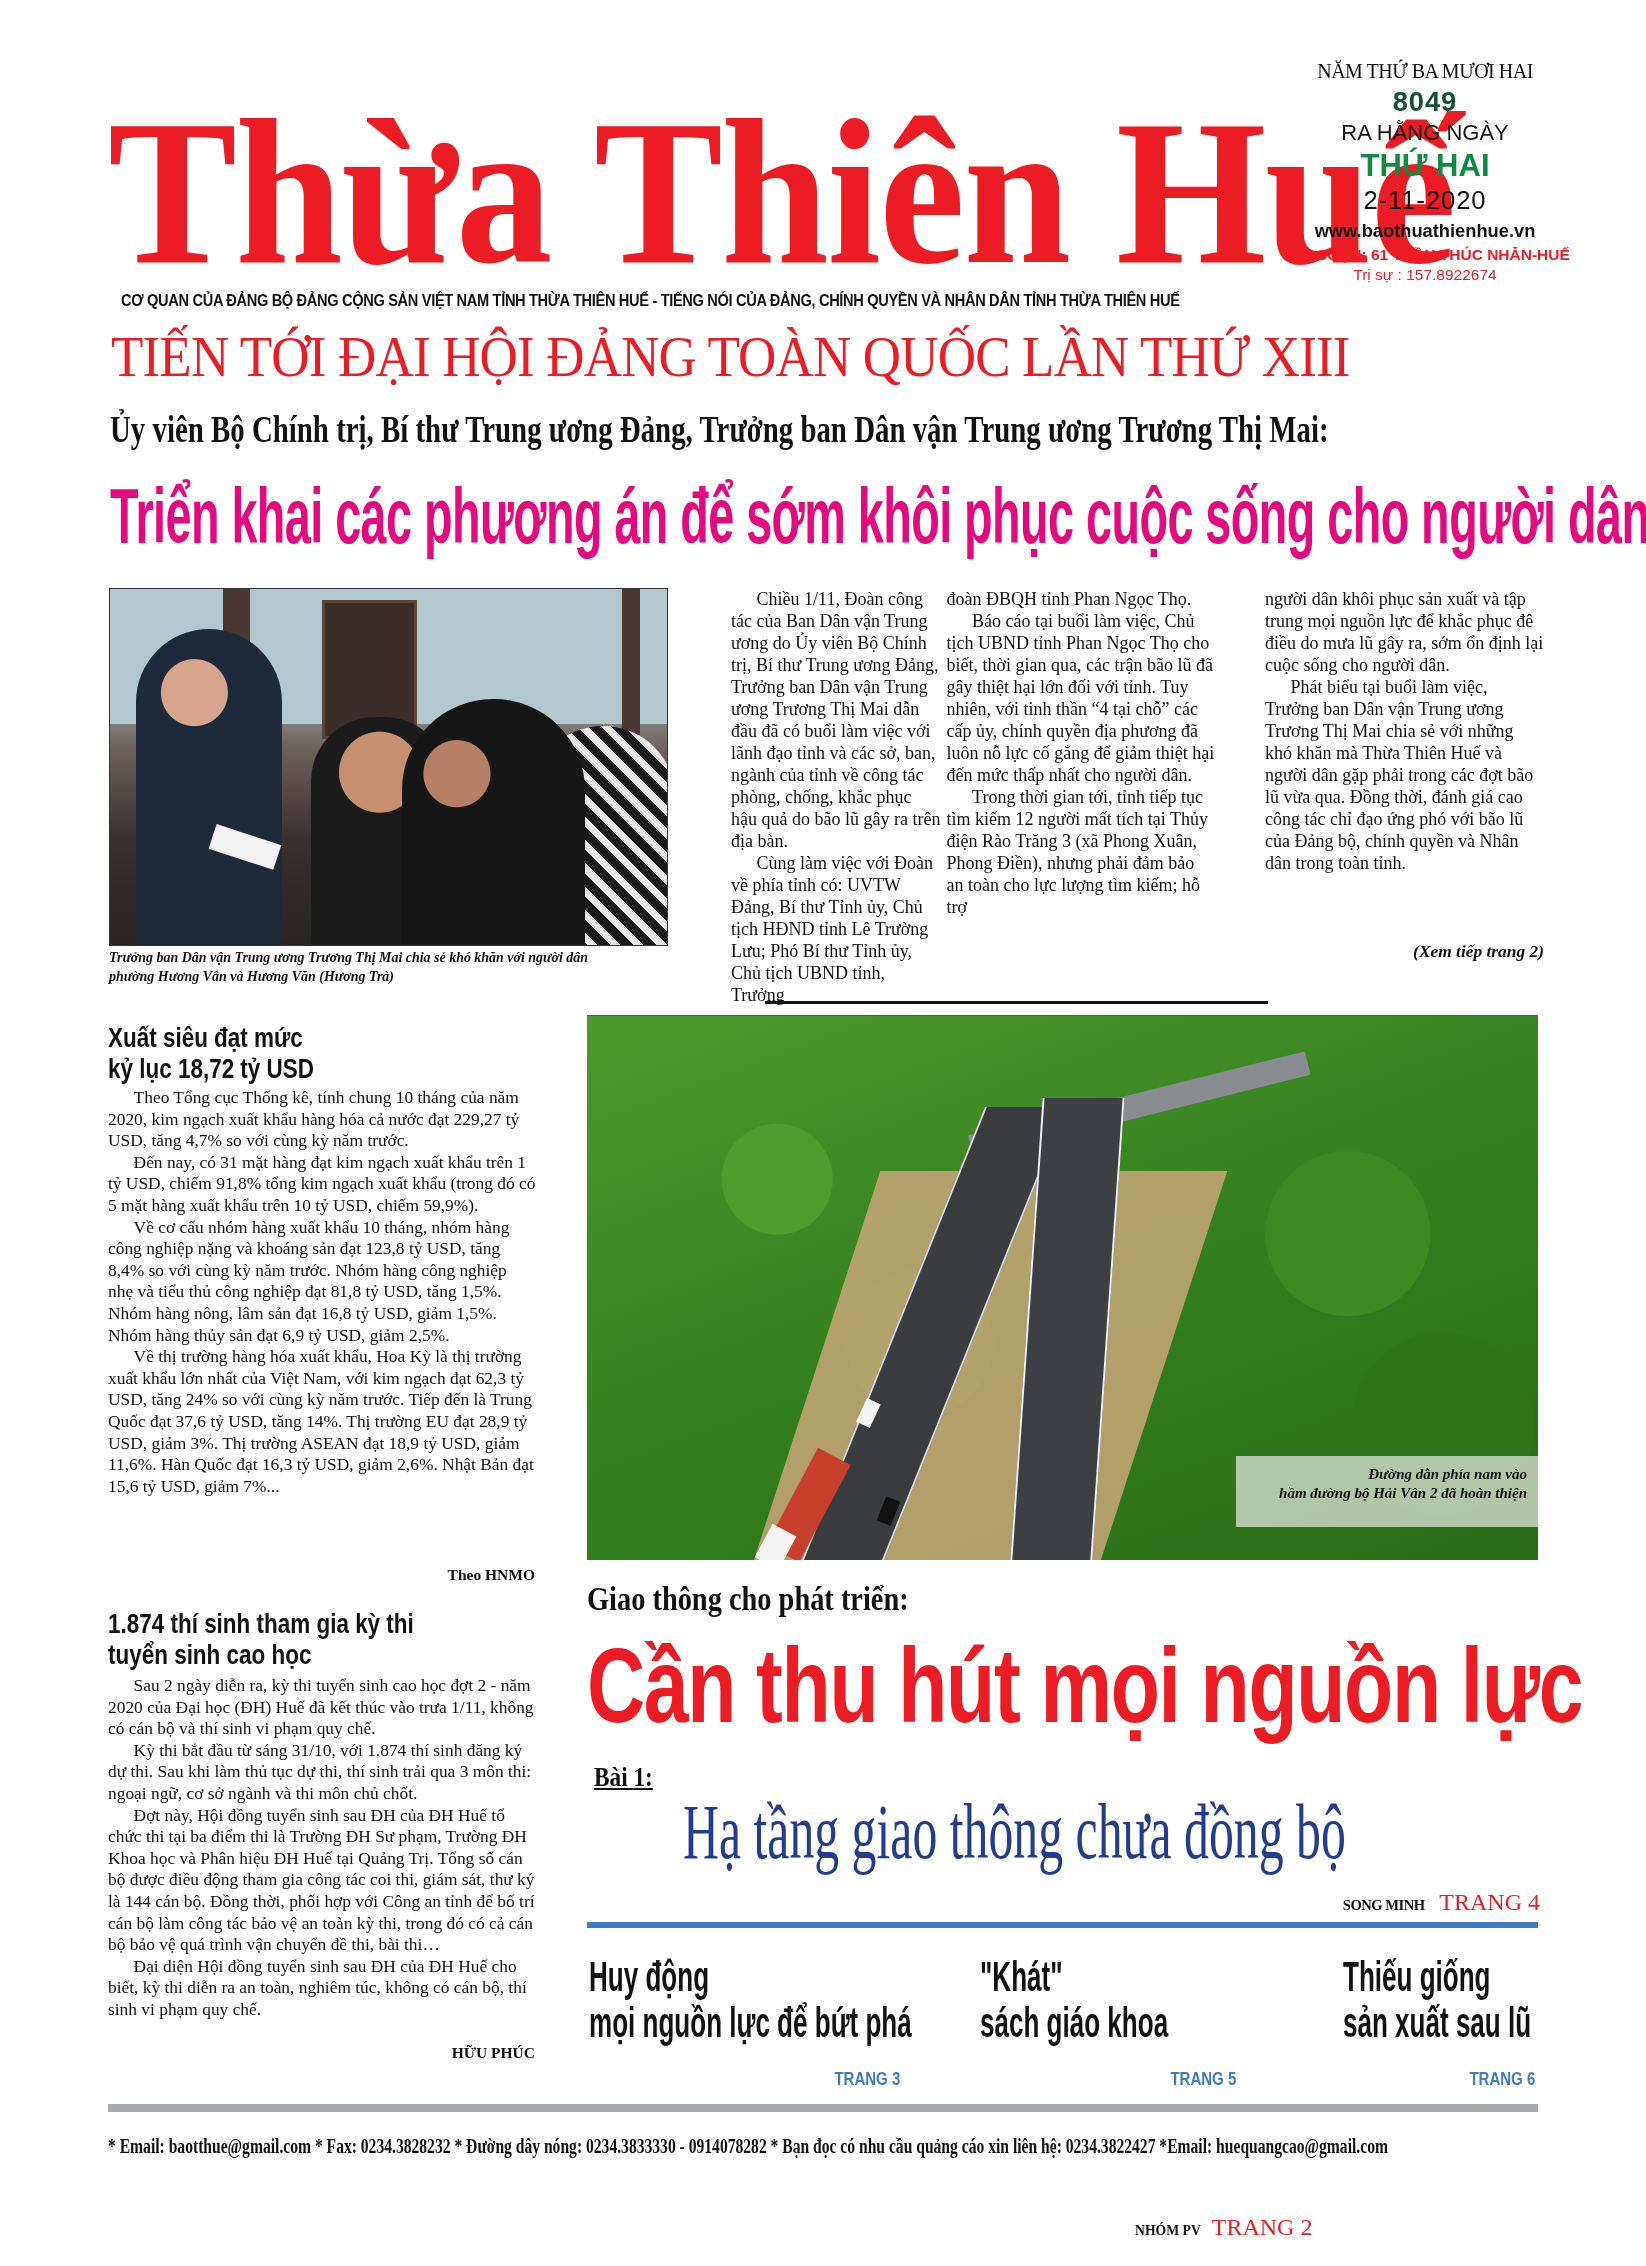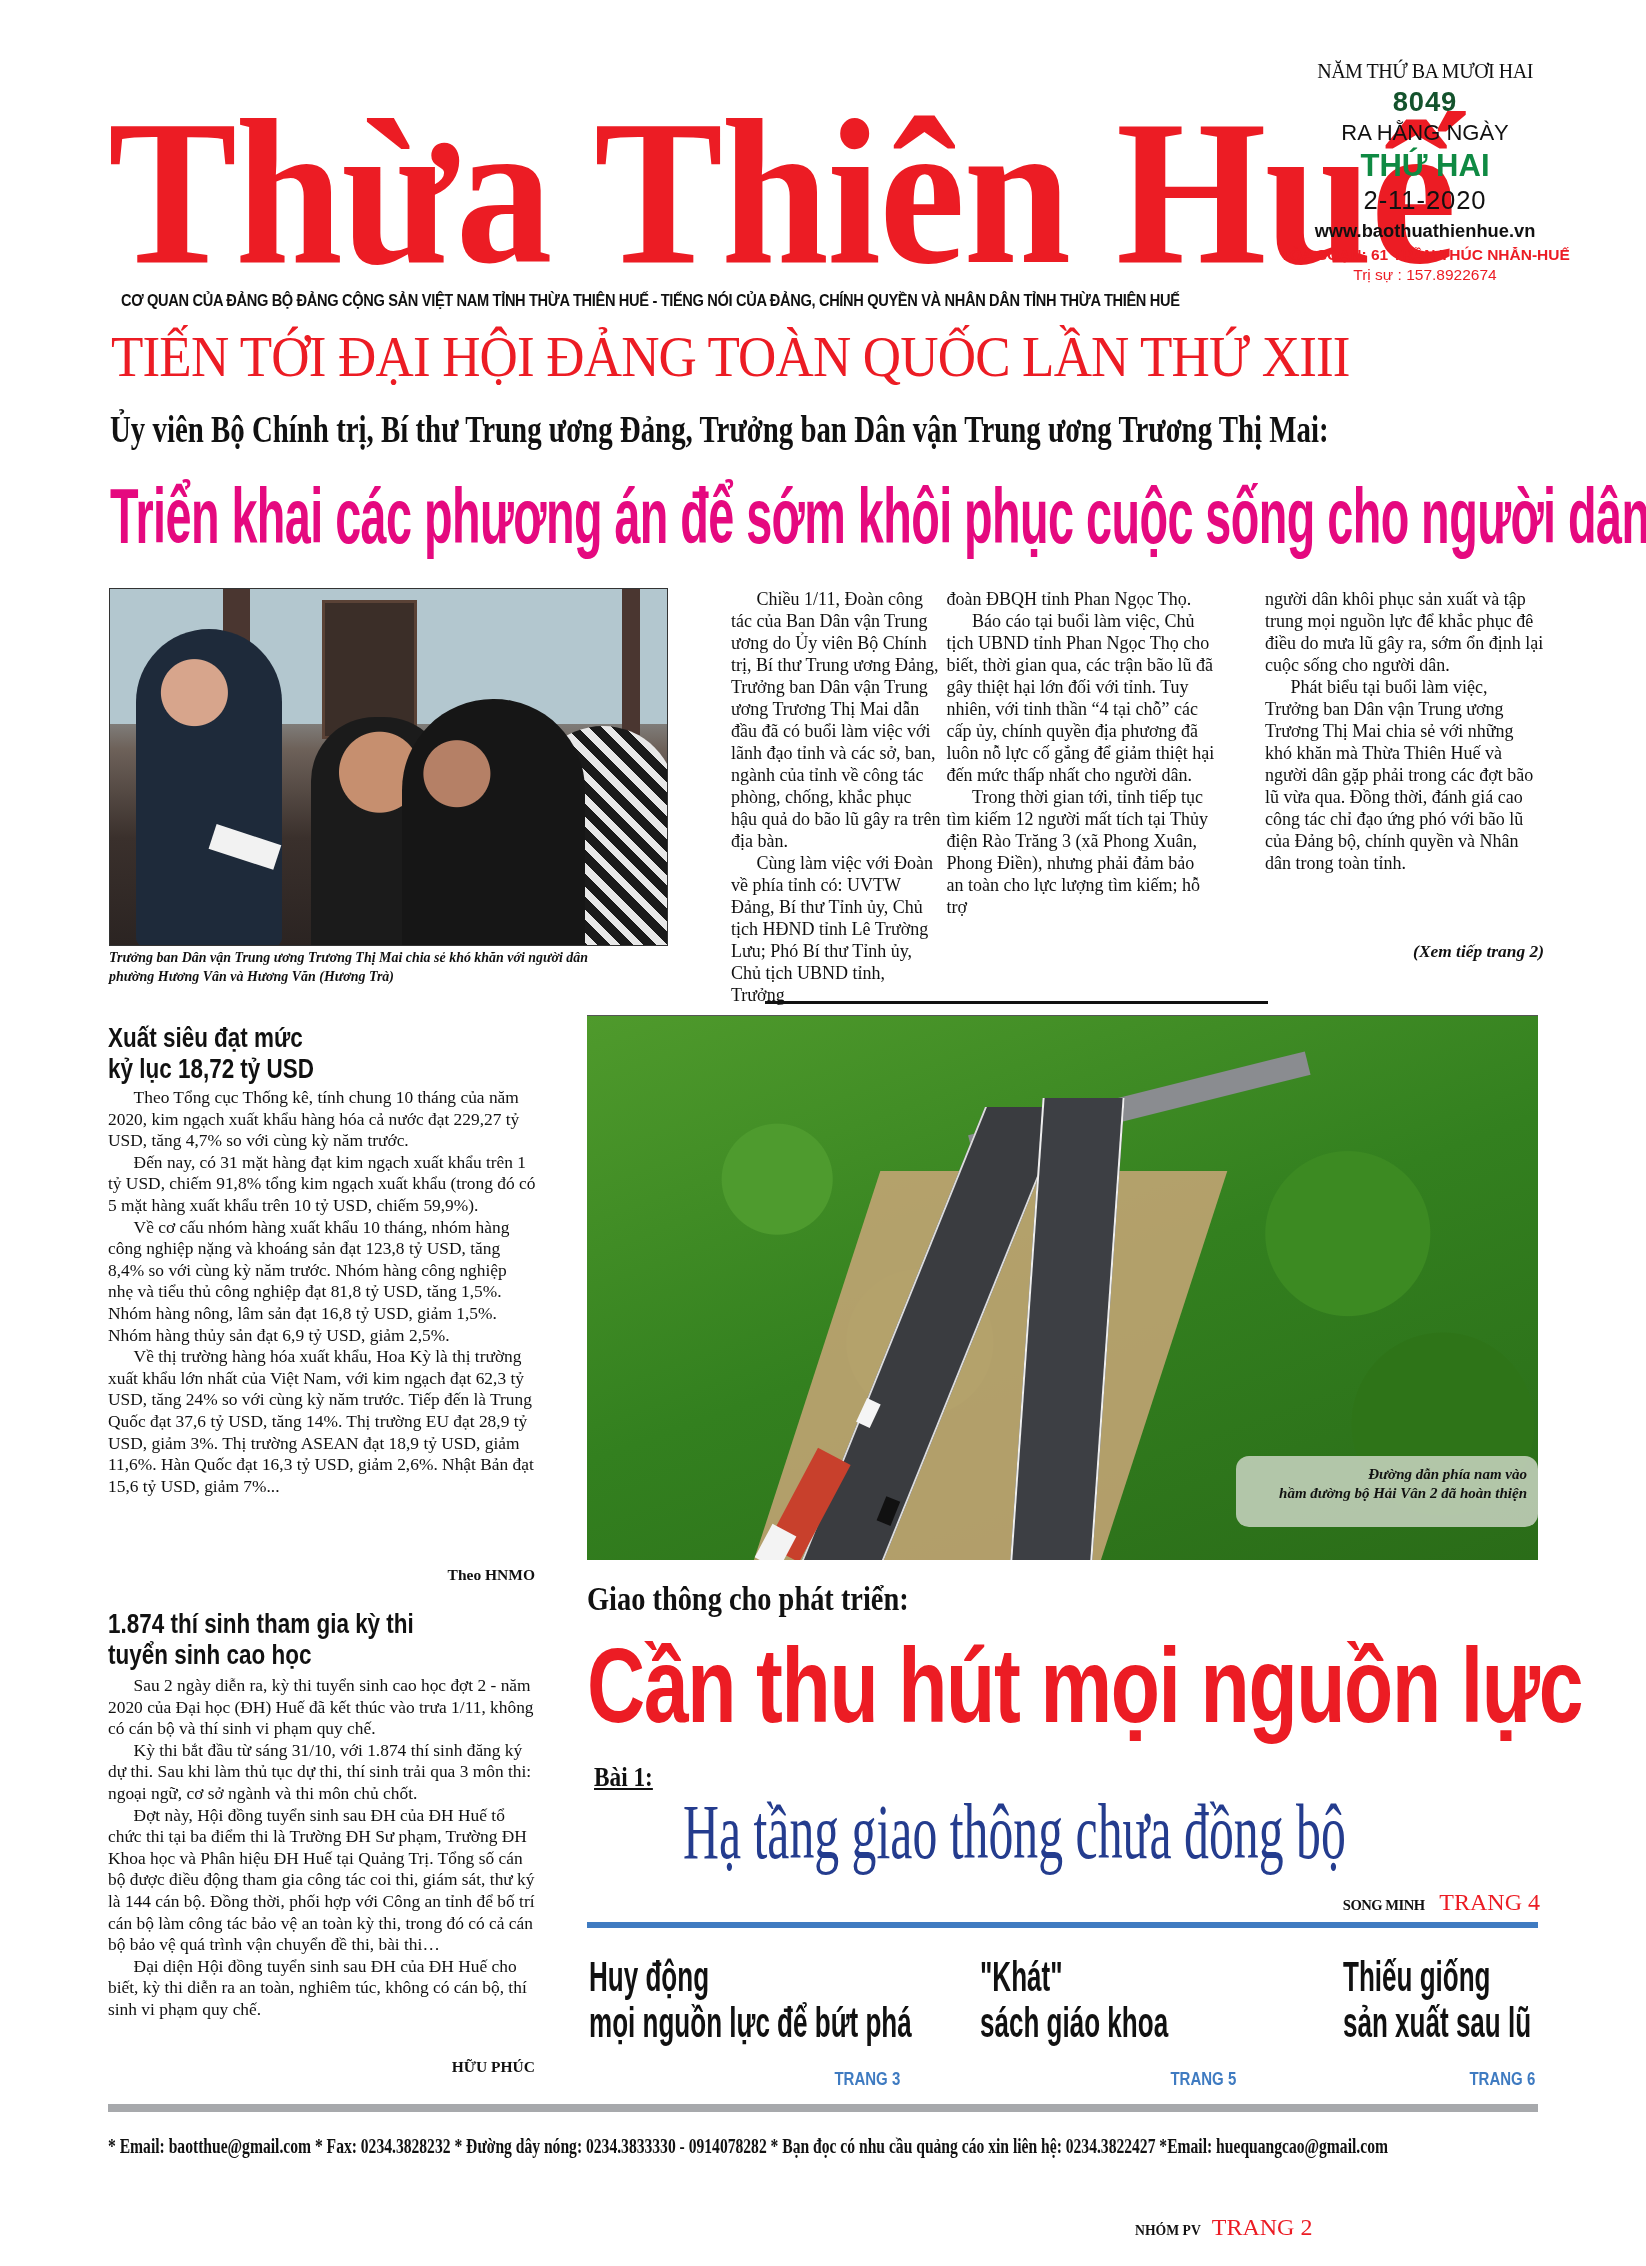--- a/index.html
+++ b/index.html
@@ -83,21 +83,21 @@
   
   .story-head {
     font-family: "Liberation Sans", sans-serif; font-weight: 700; font-size: 27.4px; line-height: 31px;
     transform: scaleX(0.82); transform-origin: left top; white-space: nowrap;
   }
   .story1-head { left: 108px; top: 1022px; width: 457px; }
   .story1-body { left: 108px; top: 1087px; width: 428px; }
   .story1-byline { left: 274px; top: 1566px; width: 261px; text-align: right; font-family:"Liberation Serif", serif; font-weight:700; font-size:15.5px; }
   .story2-head { left: 108px; top: 1608px; width: 457px; }
   .story2-body { left: 108px; top: 1675px; width: 428px; }
-  .story2-byline { left: 274px; top: 2044px; width: 261px; text-align: right; font-family:"Liberation Serif", serif; font-weight:700; font-size:15.5px;margin-top:14px; }
+  .story2-byline { left: 274px; top: 2044px; width: 261px; text-align: right; font-family:"Liberation Serif", serif; font-weight:700; font-size:15.5px; }
   .left-col { font-size: 17.4px; line-height: 21.6px; }
 
   
   .road-photo {
     left: 587px; top: 1015px; width: 951px; height: 545px; overflow: hidden;
     background: #2f7a22; border-top: 1.8px solid #555;
   }
   .road-photo .forestL { position:absolute; left:0; top:0; width:100%; height:100%;
     background: radial-gradient(circle at 20% 30%, #4e9b2e 0 55px, transparent 56px),
                 radial-gradient(circle at 35% 60%, #3f8a25 0 73px, transparent 74px),
@@ -108,21 +108,21 @@
   .road-photo .road1 { position:absolute; left:302px; top:91px; width:82px; height:475px; background:#3a3c40; transform:skewX(-22deg); border-left:2.7px solid #ddd; border-right:2.7px solid #ddd; }
   .road-photo .road2 { position:absolute; left:439px; top:82px; width:82px; height:475px; background:#3d3f44; transform:skewX(-4deg); border-left:2.7px solid #eee; border-right:2.7px solid #eee; }
   .road-photo .bridge { position:absolute; left:384px; top:119px; width:347px; height:24px; background:#8a8c90; transform:rotate(-14deg); transform-origin:left center; }
   .road-photo .truck { position:absolute; left:203px; top:434px; width:37px; height:110px; background:#c8402c; transform:rotate(28deg); }
   .road-photo .truck-cab { position:absolute; left:175px; top:512px; width:27.4px; height:38px; background:#f3f3f3; transform:rotate(28deg); }
   .road-photo .car1 { position:absolute; left:274px; top:384px; width:14.6px; height:25.6px; background:#f5f5f5; transform:rotate(25deg); }
   .road-photo .car2 { position:absolute; left:294px; top:482px; width:14.6px; height:25.6px; background:#111; transform:rotate(22deg); }
   .road-caption {
     position:absolute; right: 0; top: 440px; width: 302px; height: 71px;
     background: rgba(230,230,225,0.72); text-align: right; padding: 9.1px 11px 0 0;
-    font-family: "Liberation Serif", serif; font-style: italic; font-weight: 700; font-size: 15px; line-height: 19px; border-radius: 13px;
+    font-family: "Liberation Serif", serif; font-style: italic; font-weight: 700; font-size: 15px; line-height: 19px;
   }
 
   
   .feature-kicker { left: 587px; top: 1579px; width: 731px; font-family:"Liberation Serif", serif; font-weight:700; font-size: 33px; line-height: 40px; transform: scaleX(0.86); transform-origin:left top; white-space:nowrap; }
   .feature-headline { left: 587px; top: 1626px; width: 1188px; font-family:"Liberation Sans", sans-serif; font-weight:700; font-size: 106px; line-height: 119px; color:#ec1c24; transform: scaleX(0.76); transform-origin:left top; white-space:nowrap; letter-spacing:-1.8px; }
   .feature-part { left: 594px; top: 1761px; font-family:"Liberation Serif", serif; font-weight:700; font-size: 27.4px; line-height: 33px; text-decoration: underline; transform: scaleX(0.85); transform-origin:left top; white-space:nowrap; }
   .feature-sub { left: 683px; top: 1786px; width: 822px; font-family:"Liberation Serif", serif; font-size: 79px; line-height: 91px; color:#243c8e; transform: scaleX(0.63); transform-origin:left top; white-space:nowrap; }
   .feature-byline { left: 1270px; top: 1889px; width: 270px; text-align:right; white-space:nowrap; }
   .feature-byline .author { font-family:"Liberation Serif", serif; font-weight:700; font-size:14.6px; letter-spacing:-0.5px; }
   .feature-byline .page { font-family:"Liberation Serif", serif; font-size:24px; color:#ec1c24; margin-left: 11px; }

